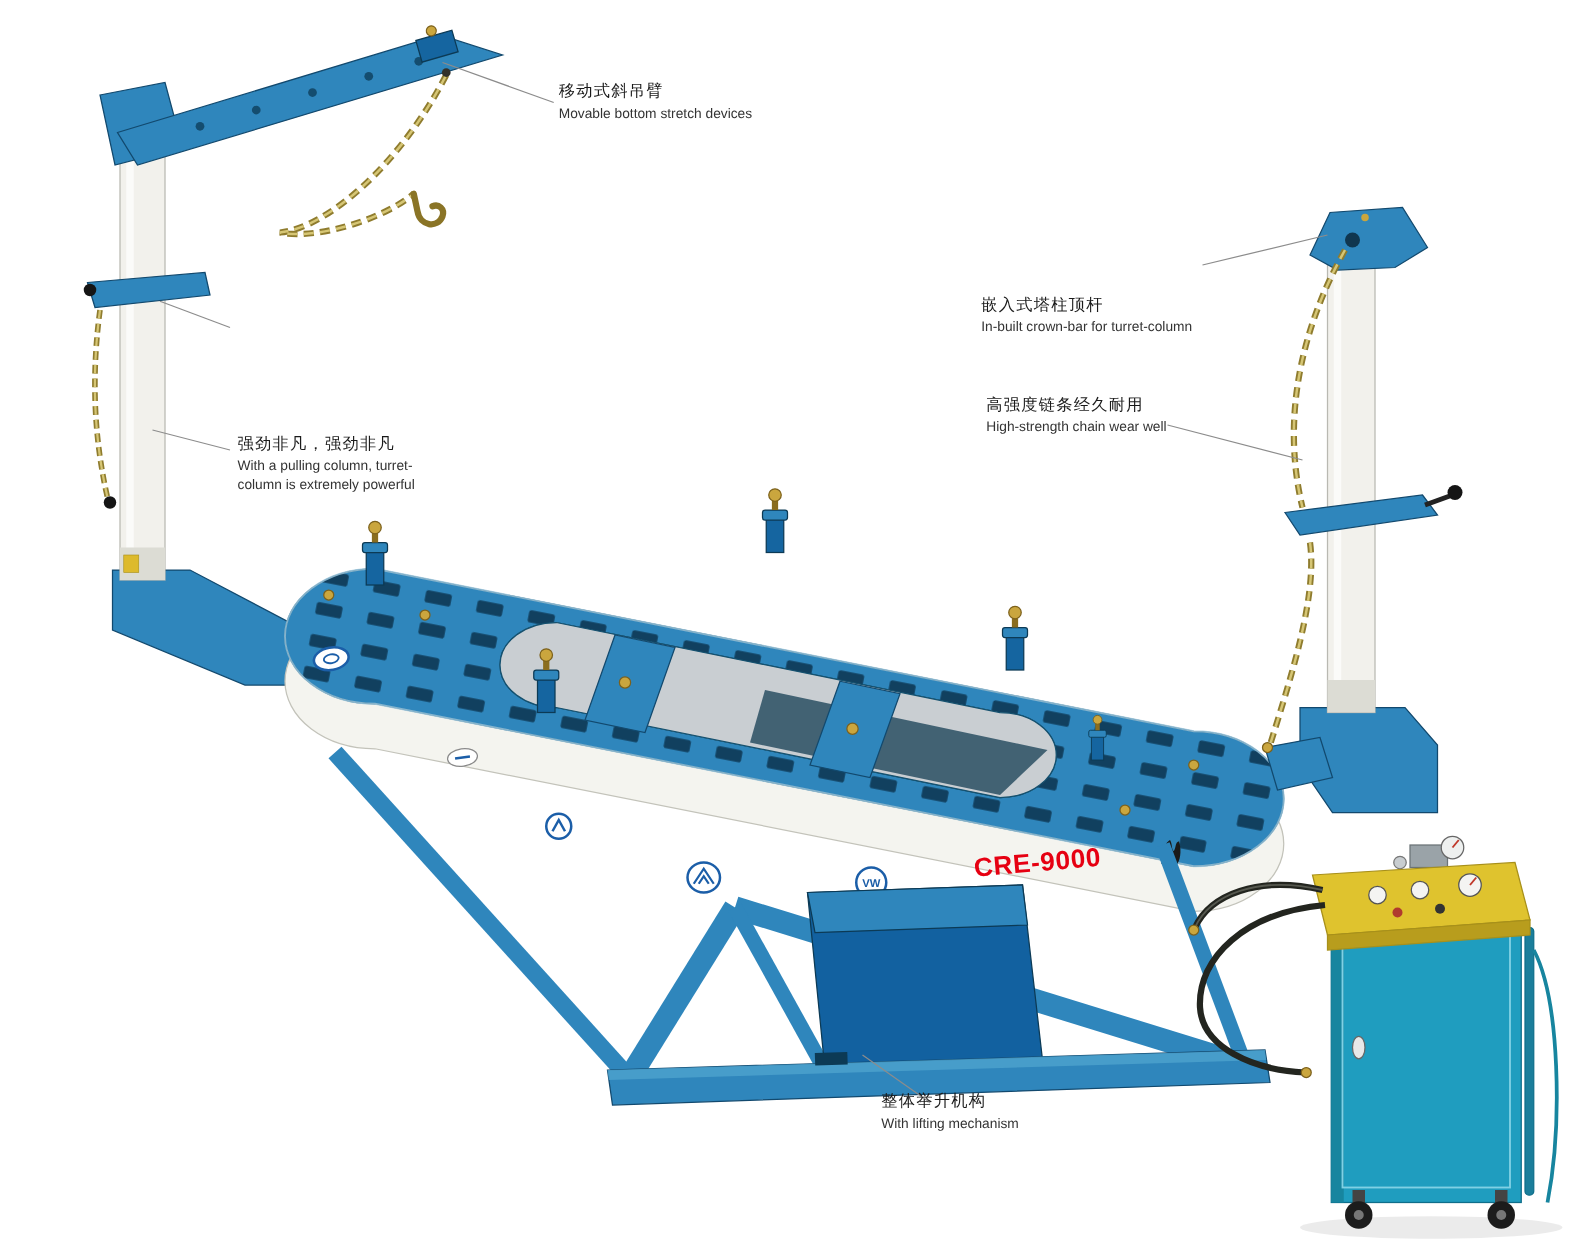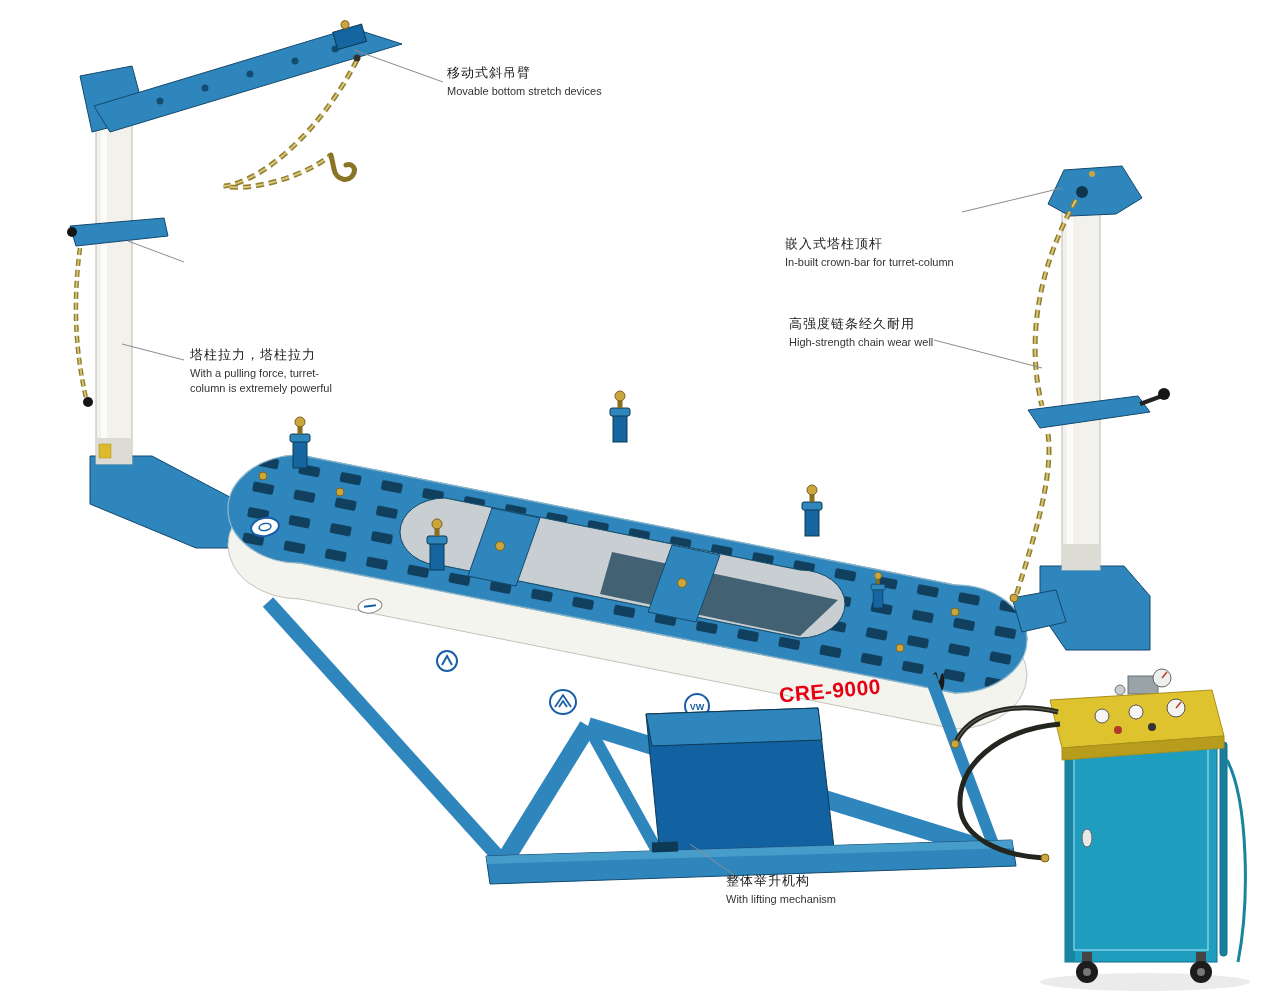--- a/index.html
+++ b/index.html
@@ -196,35 +196,35 @@
   </g>
 </svg>
 
 <div class="callout" style="left:447px; top:64px;">
   <div class="zh">移动式斜吊臂</div>
   <div class="en">Movable bottom stretch devices</div>
 </div>
 
 
 <div class="callout" style="left:190px; top:346px;">
-  <div class="zh">塔柱拉力，塔柱拉力</div>
-  <div class="en">With a pulling force, turret-</div>
+  <div class="zh">强劲非凡，强劲非凡</div>
+  <div class="en">With a pulling column, turret-</div>
   <div class="en">column is extremely powerful</div>
 </div>
 
 <div class="callout" style="left:785px; top:200px;margin-top:35px;">
   <div class="zh">嵌入式塔柱顶杆</div>
   <div class="en">In-built crown-bar for turret-column</div>
 </div>
 
 <div class="callout" style="left:789px; top:315px;">
   <div class="zh">高强度链条经久耐用</div>
   <div class="en">High-strength chain wear well</div>
 </div>
 
-<div class="callout" style="left:726px; top:872px;">
+<div class="callout" style="left:705px; top:872px;">
   <div class="zh">整体举升机构</div>
   <div class="en">With lifting mechanism</div>
 </div>
 
 <div class="model">CRE-9000</div>
 
 </div>
 
 </body></html>

